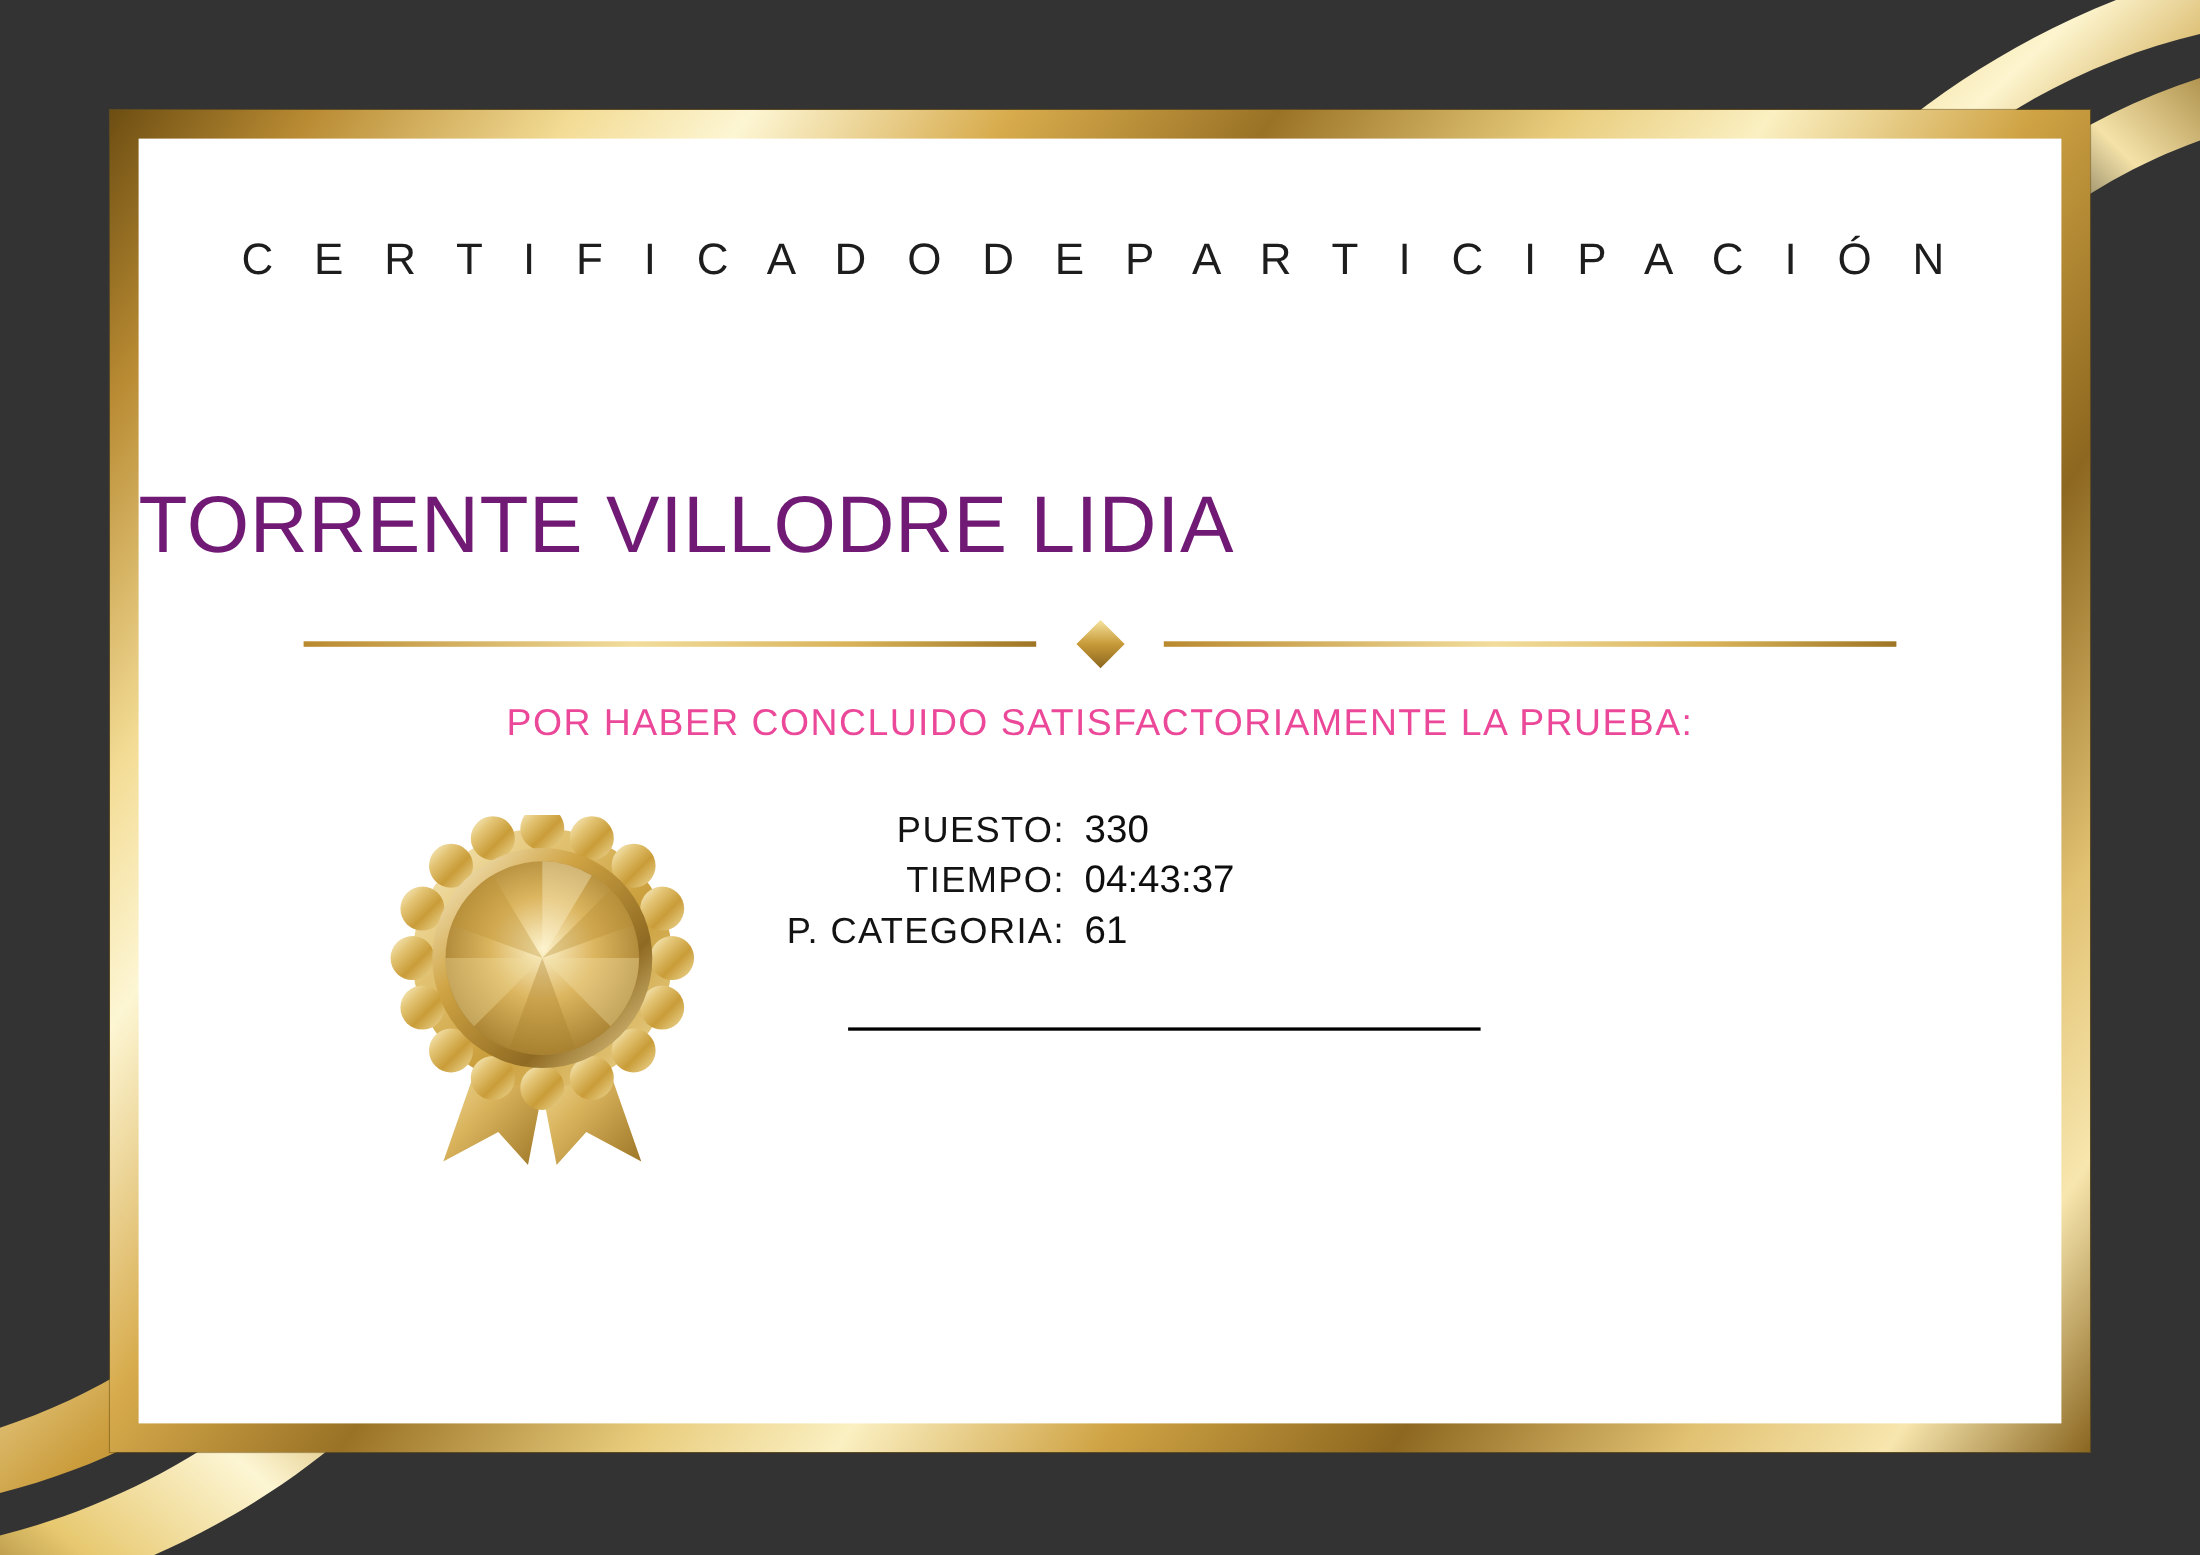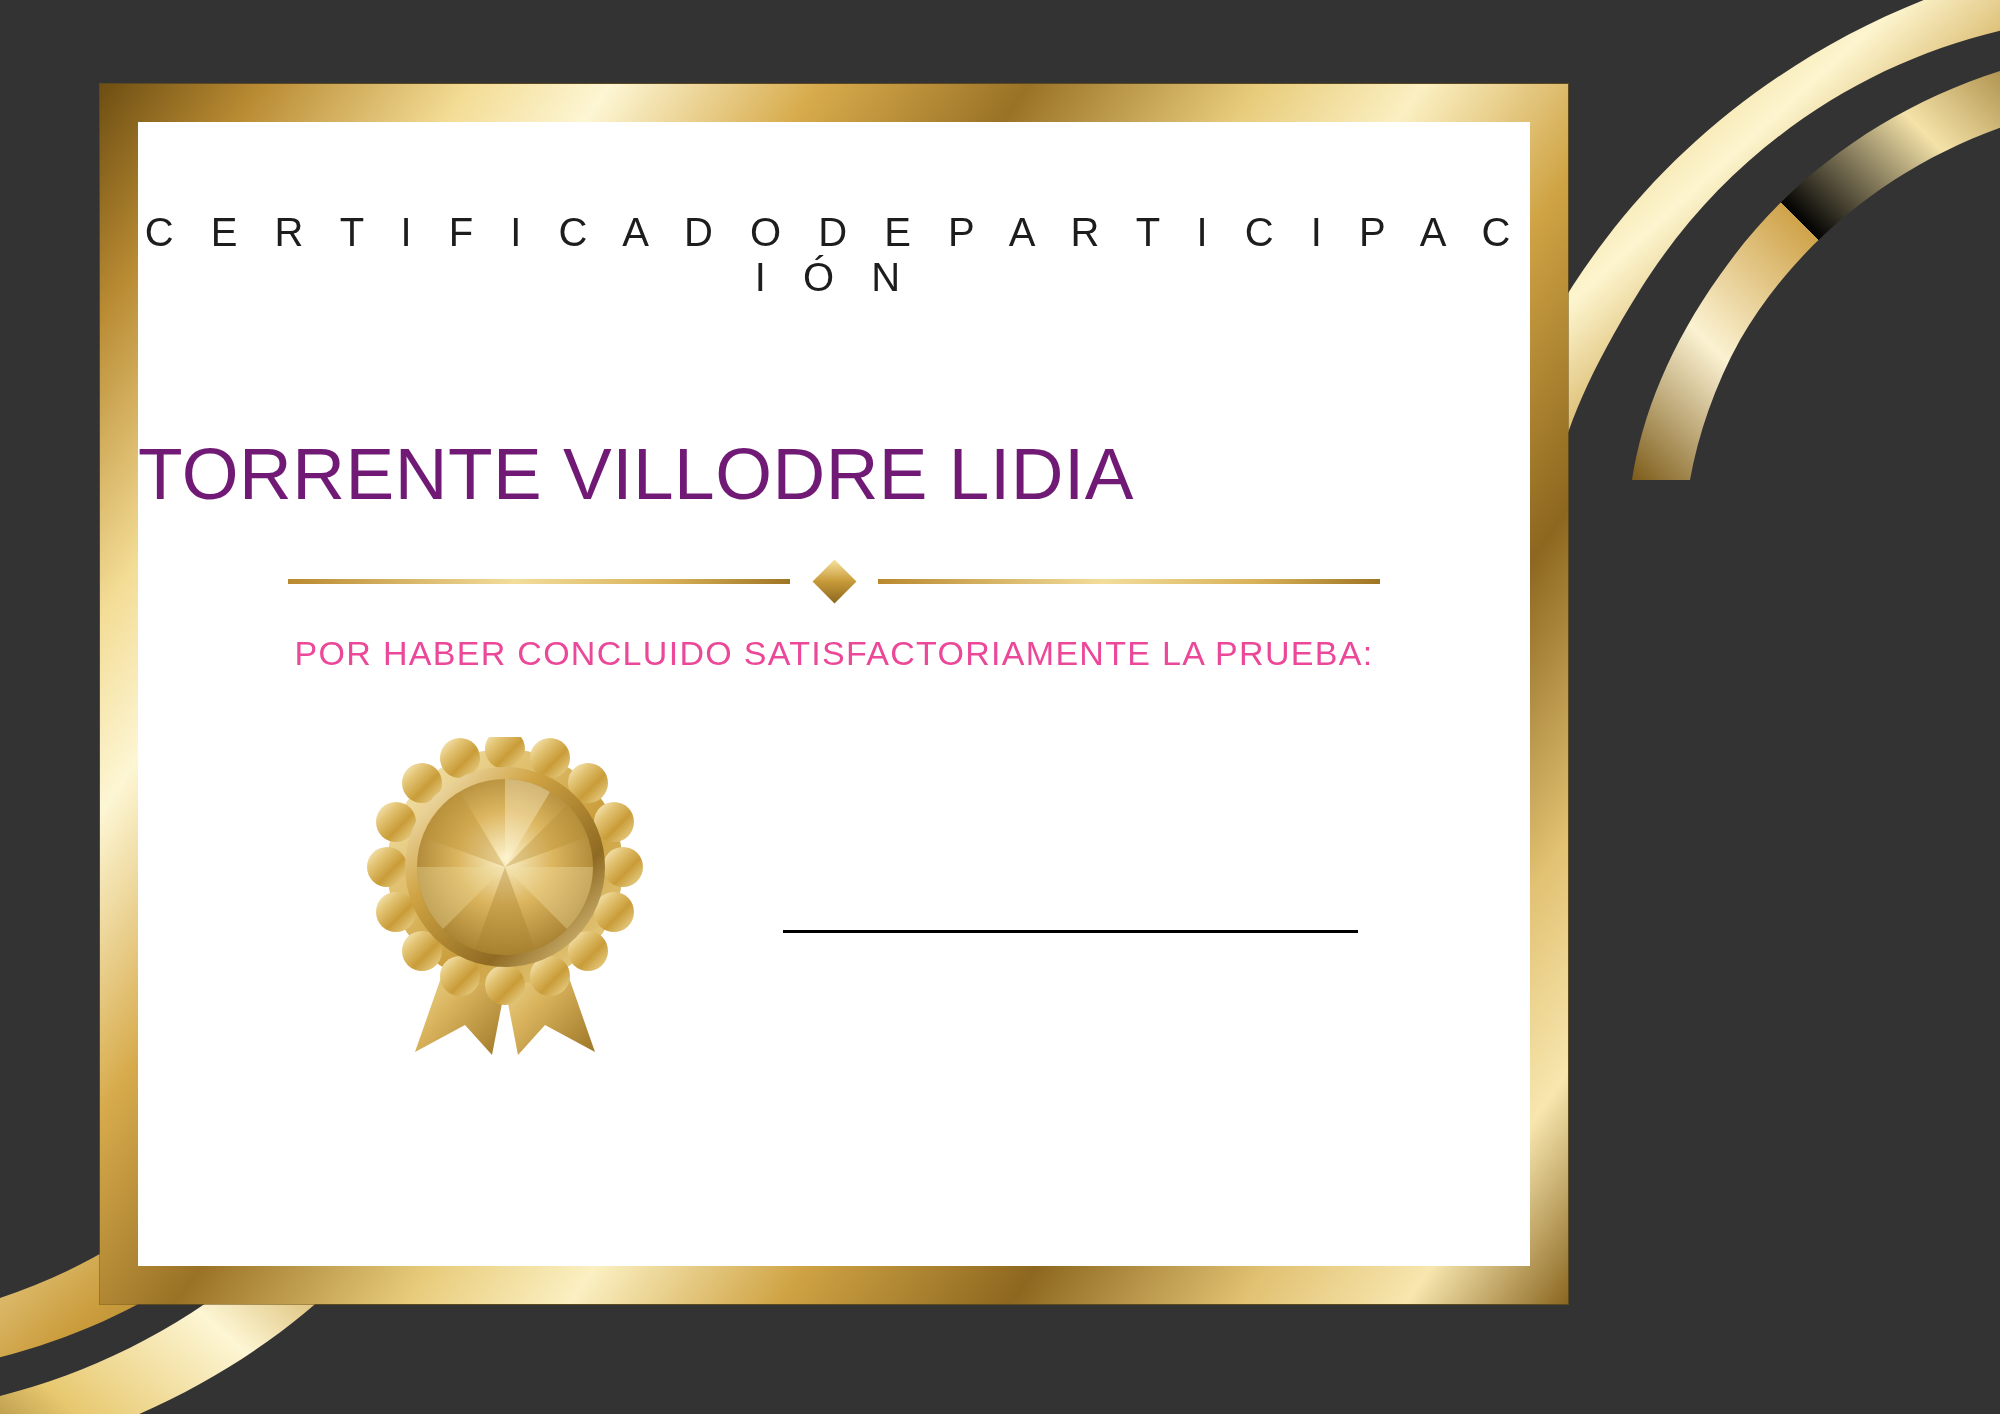--- a/index.html
+++ b/index.html
@@ -24,24 +24,24 @@
     position: absolute;
     pointer-events: none;
   }
   .swoosh-tr { top: -40px; right: -60px; width: 720px; height: 520px; }
   .swoosh-bl { bottom: -60px; left: -70px; width: 760px; height: 520px; }
 
   
   .gold-frame {
     position: absolute;
     left: 100px;
-    top: 84px;
-    width: 1468px;
+    top: 100px;
+    width: 1800px;
     height: 1220px;
-    padding: 38px;
+    padding: 26px;
     background: linear-gradient(125deg,
         #6d4e12 0%, #b98b33 7%, #f3dc95 16%, #fdf6d4 22%,
         #d7ab4c 31%, #9a7226 40%, #e8cc7c 50%, #fbf0c2 57%,
         #cfa344 66%, #8d671f 76%, #e2c273 86%, #f7e6ae 93%, #8a6620 100%);
     box-shadow: 0 0 0 1px rgba(120,90,25,0.6);
   }
   .frame-inner {
     position: relative;
     width: 100%;
     height: 100%;
@@ -285,18 +285,32 @@
             <path d="M0,0 L0,-88 A88,88 0 0,1 45,-75 Z" fill="#fff7d8"></path>
             <path d="M0,0 L62,-62 A88,88 0 0,1 82,-30 Z" fill="#b78c31"></path>
             <path d="M0,0 L88,0 A88,88 0 0,1 62,62 Z" fill="#f4e3a9"></path>
             <path d="M0,0 L30,82 A88,88 0 0,1 -30,82 Z" fill="#a87f2b"></path>
             <path d="M0,0 L-62,62 A88,88 0 0,1 -88,0 Z" fill="#efdfa0"></path>
             <path d="M0,0 L-82,-30 A88,88 0 0,1 -45,-75 Z" fill="#bd9235"></path>
           </g>
         </g>
       </svg>
 
+      <div class="results">
+        <div class="result-row">
+          <div class="result-label">PUESTO:</div>
+          <div class="result-value">330</div>
+        </div>
+        <div class="result-row">
+          <div class="result-label">TIEMPO:</div>
+          <div class="result-value">04:43:37</div>
+        </div>
+        <div class="result-row">
+          <div class="result-label">P. CATEGORIA:</div>
+          <div class="result-value">61</div>
+        </div>
+      </div>
       <div class="signature-line"></div>
 
 
     </div>
   </div>
 </div>
 
 </body></html>

